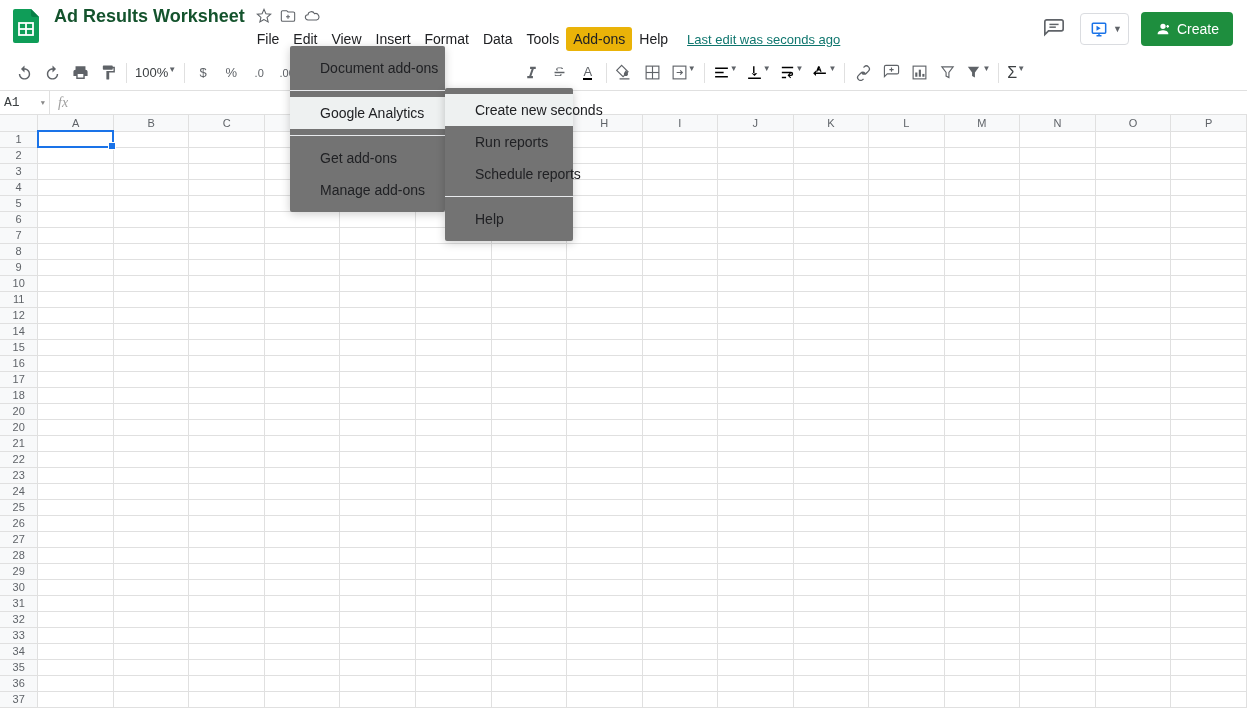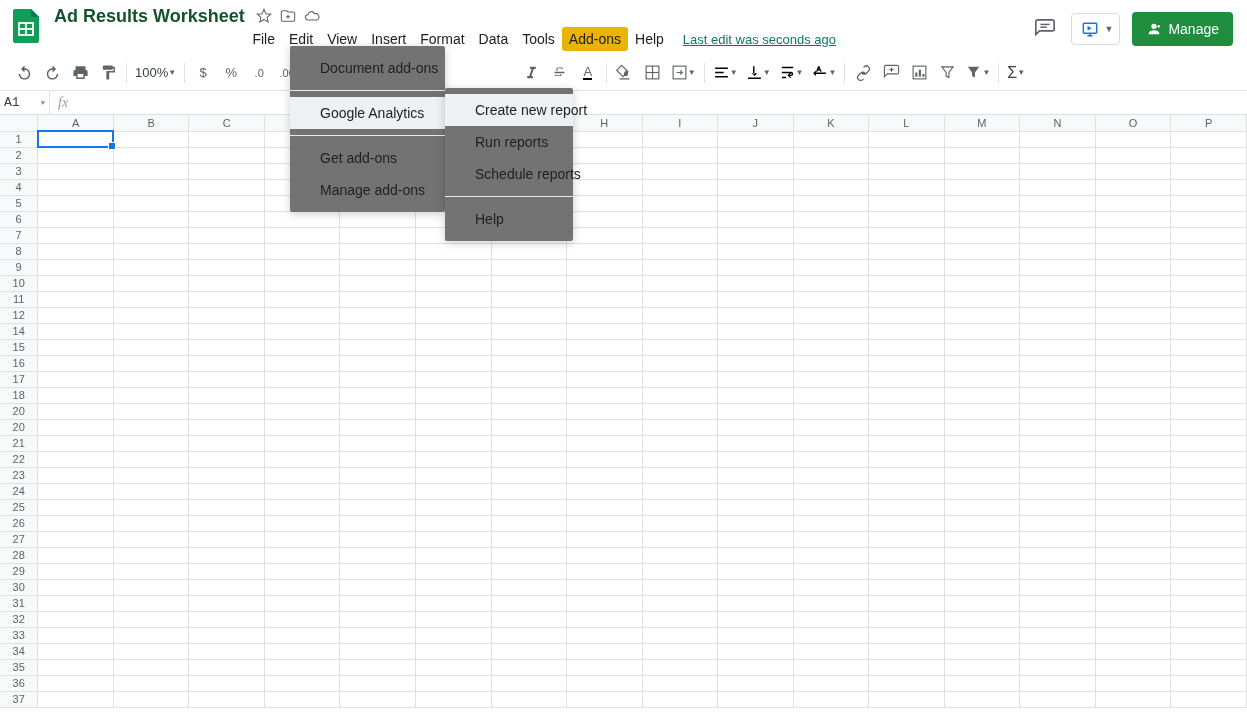--- a/index.html
+++ b/index.html
@@ -25,21 +25,21 @@
   .present-btn { border: 1px solid #dadce0; border-radius: 4px; height: 32px; padding: 0 6px 0 8px; display: flex; align-items: center; gap: 2px; cursor: pointer; color: #1a73e8; }
   .present-caret { font-size: 9px; color: #5f6368; margin-left: 2px; }
   .share-btn { background: #1e8e3e; color: #fff; border-radius: 4px; height: 34px; padding: 0 14px; display: flex; align-items: center; gap: 6px; font-weight: 500; font-size: 14px; cursor: pointer; }
   .share-btn svg { fill: #fff; }
   
   
   .toolbar { display: flex; align-items: center; height: 36px; border-bottom: 1px solid #e0e0e0; padding: 0 10px; gap: 0; margin-top: 4px; }
   .tb-btn { width: 28px; height: 26px; display: flex; align-items: center; justify-content: center; cursor: pointer; color: #5f6368; border-radius: 2px; }
   .tb-btn svg { width: 17px; height: 17px; fill: currentColor; }
   .tb-sep { width: 1px; height: 20px; background: #e0e0e0; margin: 0 4px; }
-  .tb-zoom { display: flex; align-items: center; padding: 0 4px; font-size: 13px; color: #3c4043; cursor: pointer; gap: 0; }
+  .tb-zoom { display: flex; padding: 0 4px; font-size: 13px; color: #3c4043; cursor: pointer; gap: 0; }
   .tb-caret { font-size: 8px; color: #5f6368; }
   .tb-text { font-size: 13px; padding: 0 6px; cursor: pointer; }
   
   
   .formula-bar { display: flex; align-items: center; height: 24px; border-bottom: 1px solid #e0e0e0; }
   .namebox { width: 50px; padding: 0 4px; font-size: 13px; display: flex; align-items: center; gap: 6px; border-right: 1px solid #e0e0e0; height: 100%; font-family: Liberation Mono, monospace; }
   .namebox-caret { font-size: 7px; color: #888; margin-left: auto; }
   .fx-label { padding: 0 8px; font-style: italic; color: #9e9e9e; font-size: 14px; font-family: serif; }
   .formula-input { flex: 1; border: none; outline: none; font-size: 13px; height: 100%; padding: 0 4px; }
   
@@ -127,21 +127,21 @@
           <path d="M12 17v3m-3 0h6" stroke="#1a73e8" stroke-width="1.8" fill="none"></path>
           <path d="M9 8v6l5-3z" fill="#1a73e8"></path>
         </svg>
       <span class="present-caret">▼</span>
     </div>
     <div class="share-btn">
       <svg width="16" height="16" viewBox="0 0 24 24">
           <path d="M12 12a4 4 0 1 0 0-8 4 4 0 0 0 0 8zm0 2c-3.3 0-8 1.7-8 5v1h16v-1c0-3.3-4.7-5-8-5z"></path>
           <path d="M19 6v4m-2-2h4" stroke="#fff" stroke-width="2"></path>
         </svg>
-      <span>Manage</span>
+      <span>Create</span>
     </div>
   </div>
 </div>
 
 <div class="toolbar">
   <span class="tb-btn">
       <svg viewBox="0 0 24 24">
         <path d="M12 5V2L7 7l5 5V8c3.3 0 6 2.7 6 6s-2.7 6-6 6-6-2.7-6-6H4c0 4.4 3.6 8 8 8s8-3.6 8-8-3.6-8-8-8z"></path>
       </svg>
     </span>
@@ -998,18 +998,18 @@
   <div class="dd-item highlighted">
     <span>Google Analytics</span>
     <span class="dd-arrow">▶</span>
   </div>
   <div class="dd-sep"></div>
   <div class="dd-item">Get add-ons</div>
   <div class="dd-item">Manage add-ons</div>
 </div>
 
 <div class="dropdown dropdown2">
-  <div class="dd-item highlighted">Create new report</div>
+  <div class="dd-item highlighted">Create new seconds</div>
   <div class="dd-item">Run reports</div>
   <div class="dd-item">Schedule reports</div>
   <div class="dd-sep"></div>
   <div class="dd-item">Help</div>
 </div>
 
 </body></html>

